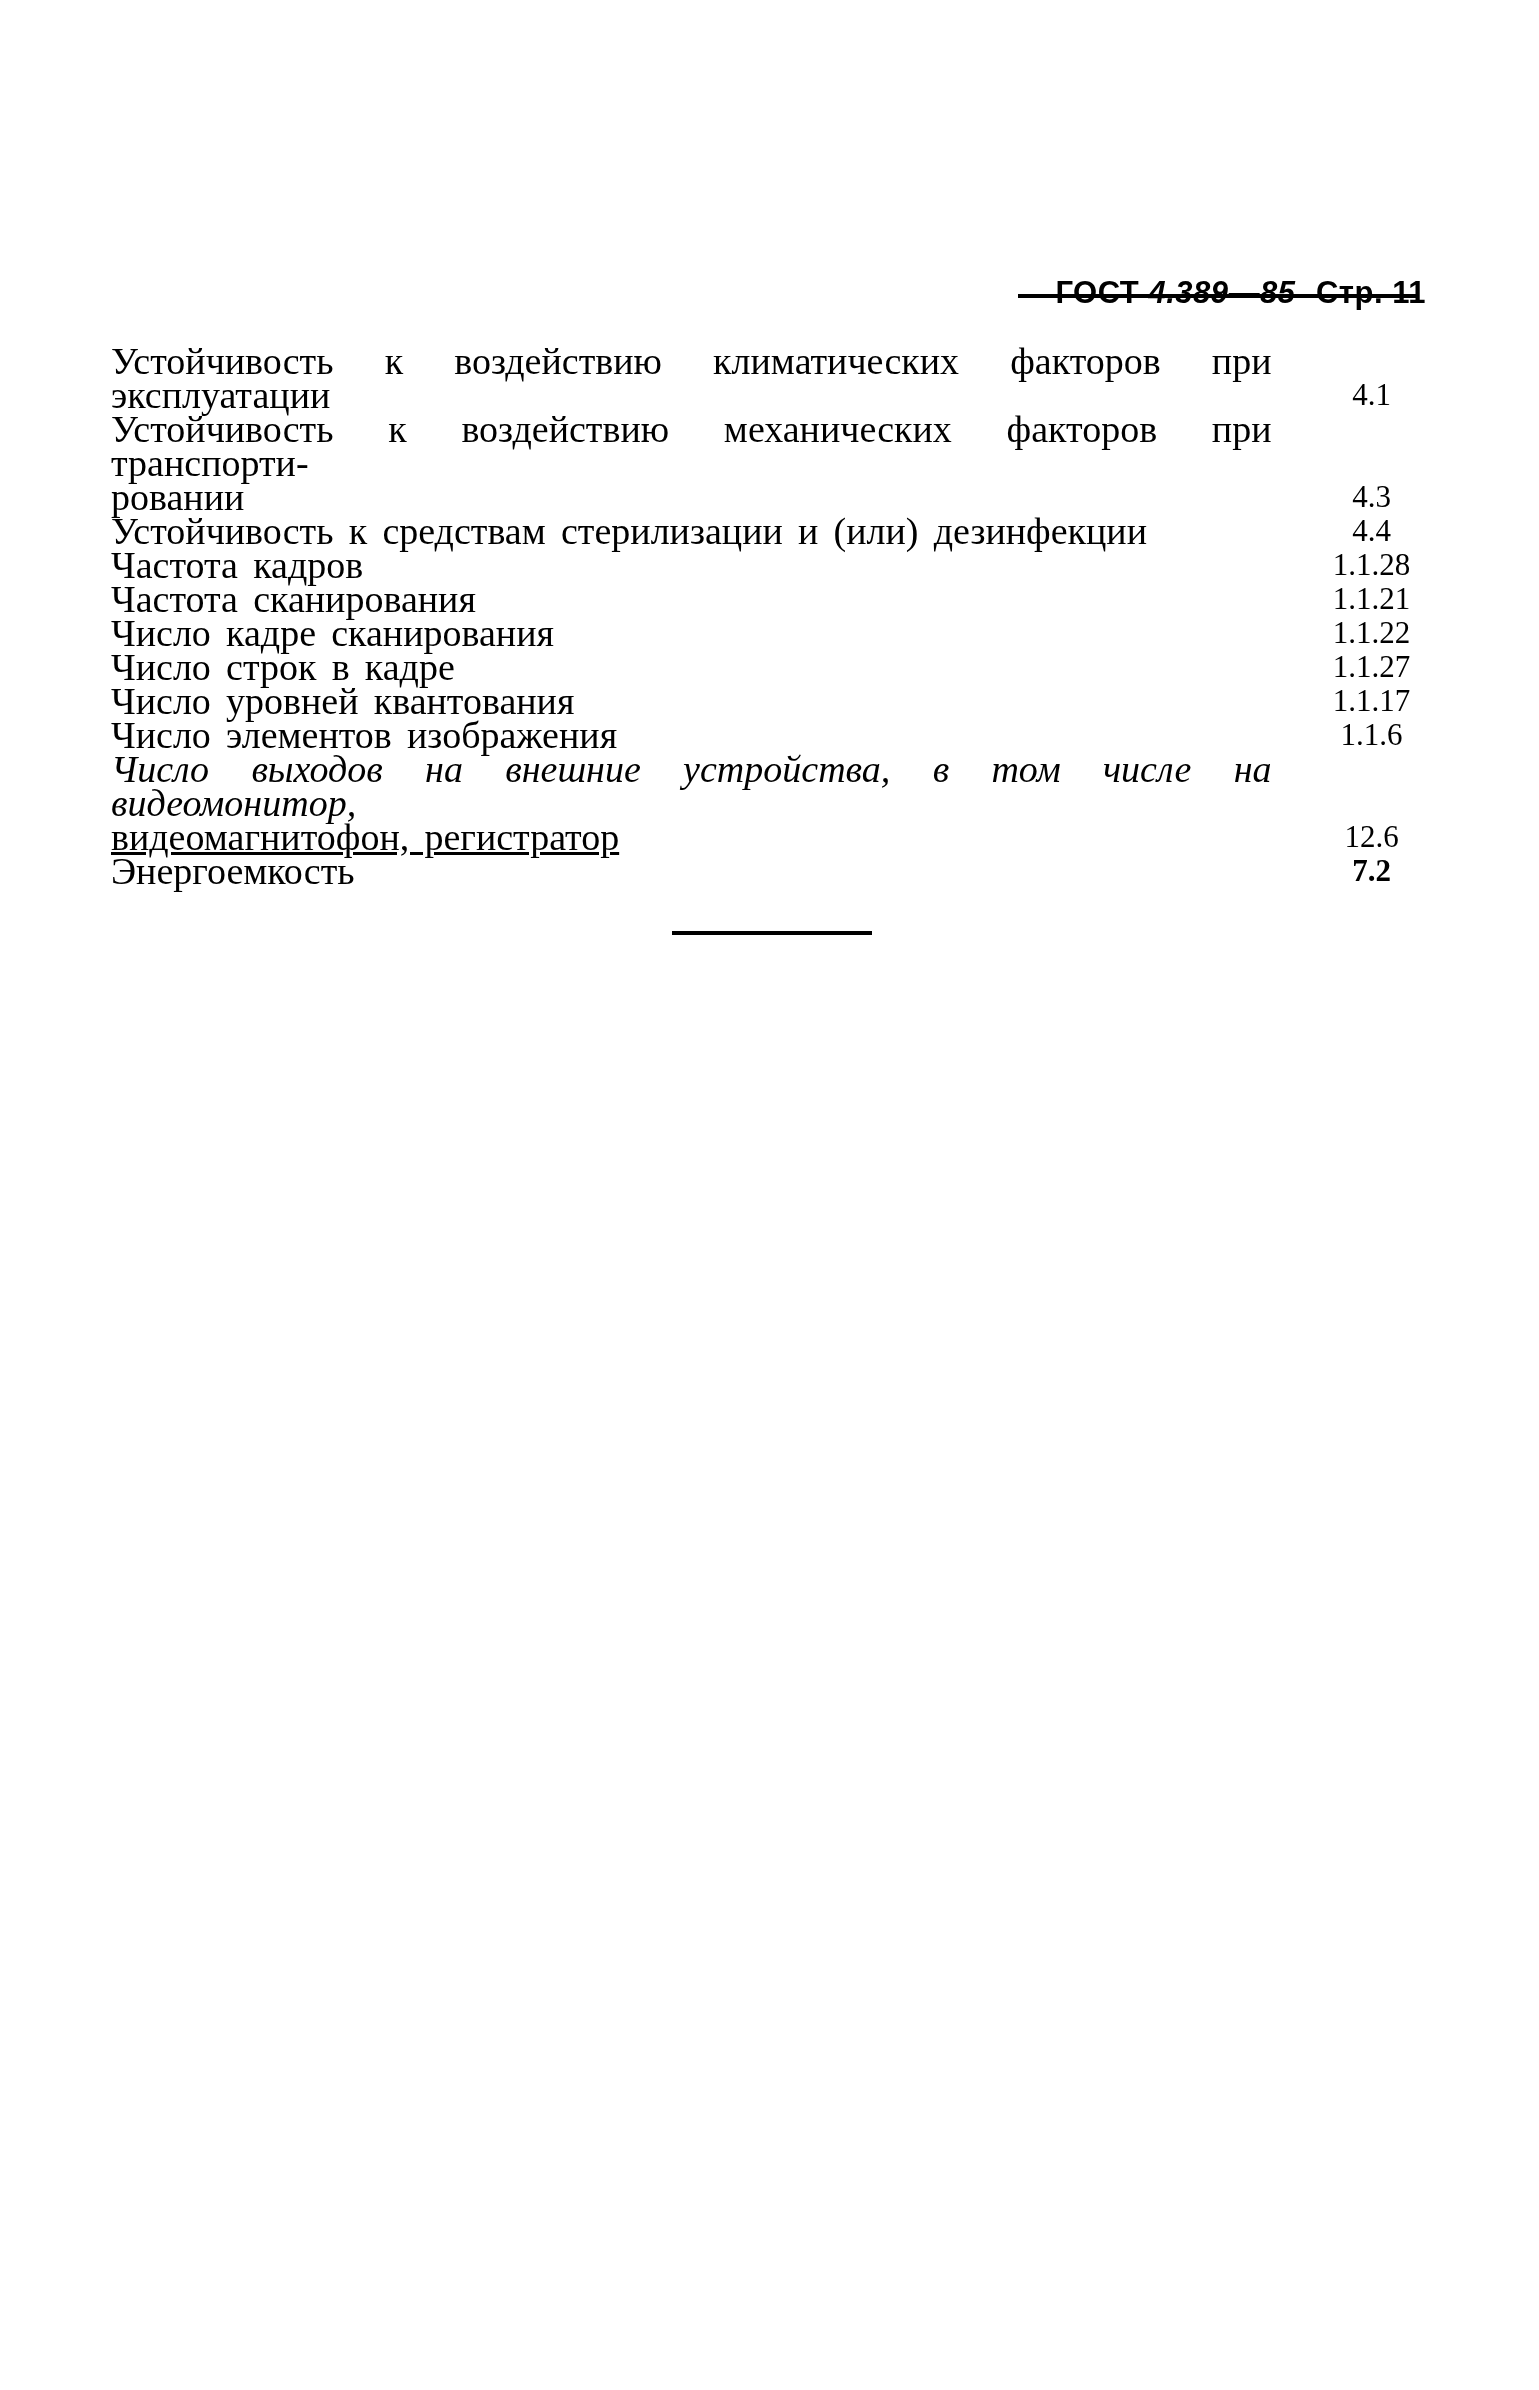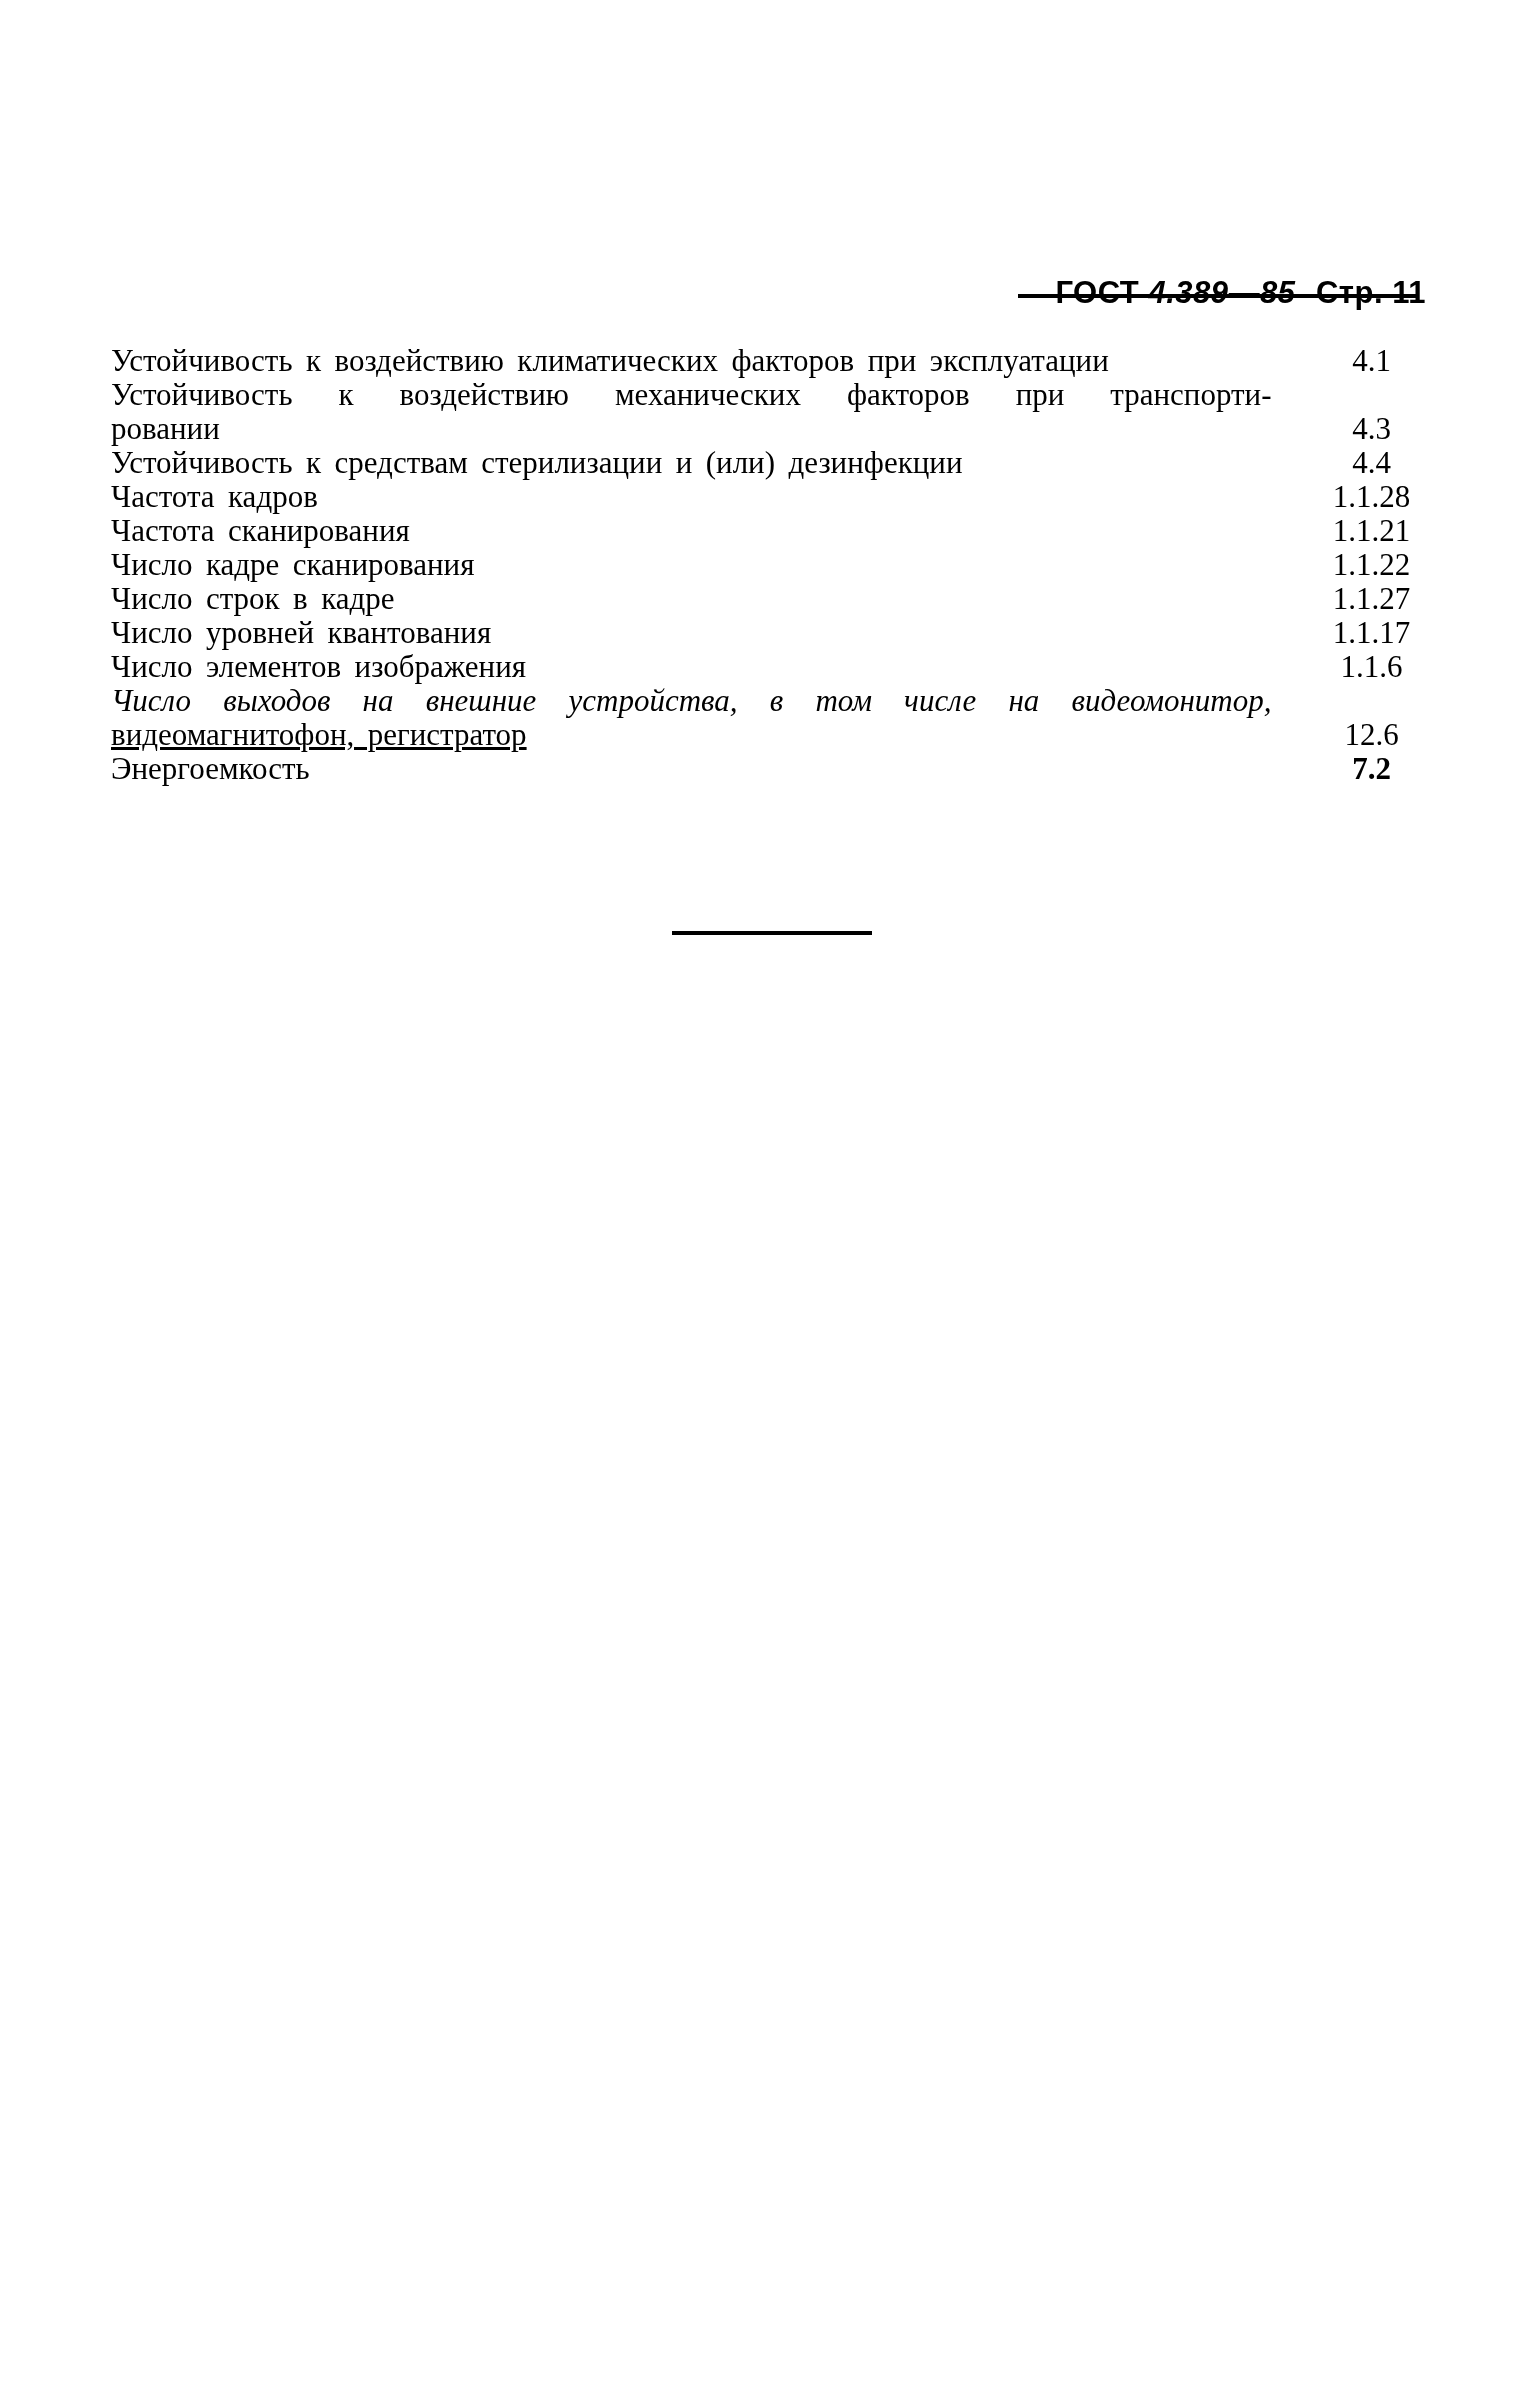--- a/index.html
+++ b/index.html
@@ -46,21 +46,21 @@
       top: 344px;
       width: 1313px;
     }
     .index-row {
       display: flex;
       align-items: flex-end;
       width: 100%;
     }
     .index-term {
       flex: 1 1 auto;
-      font-size: 31px;
+      font-size: 38px;
       line-height: 34px;
       word-spacing: 5.7px;
       text-align: justify;
       text-align-last: left;
       padding-right: 28.5px;
       box-sizing: border-box;
       max-width: 1189px;
     }
     .index-ref {
       flex: 0 0 105px;

